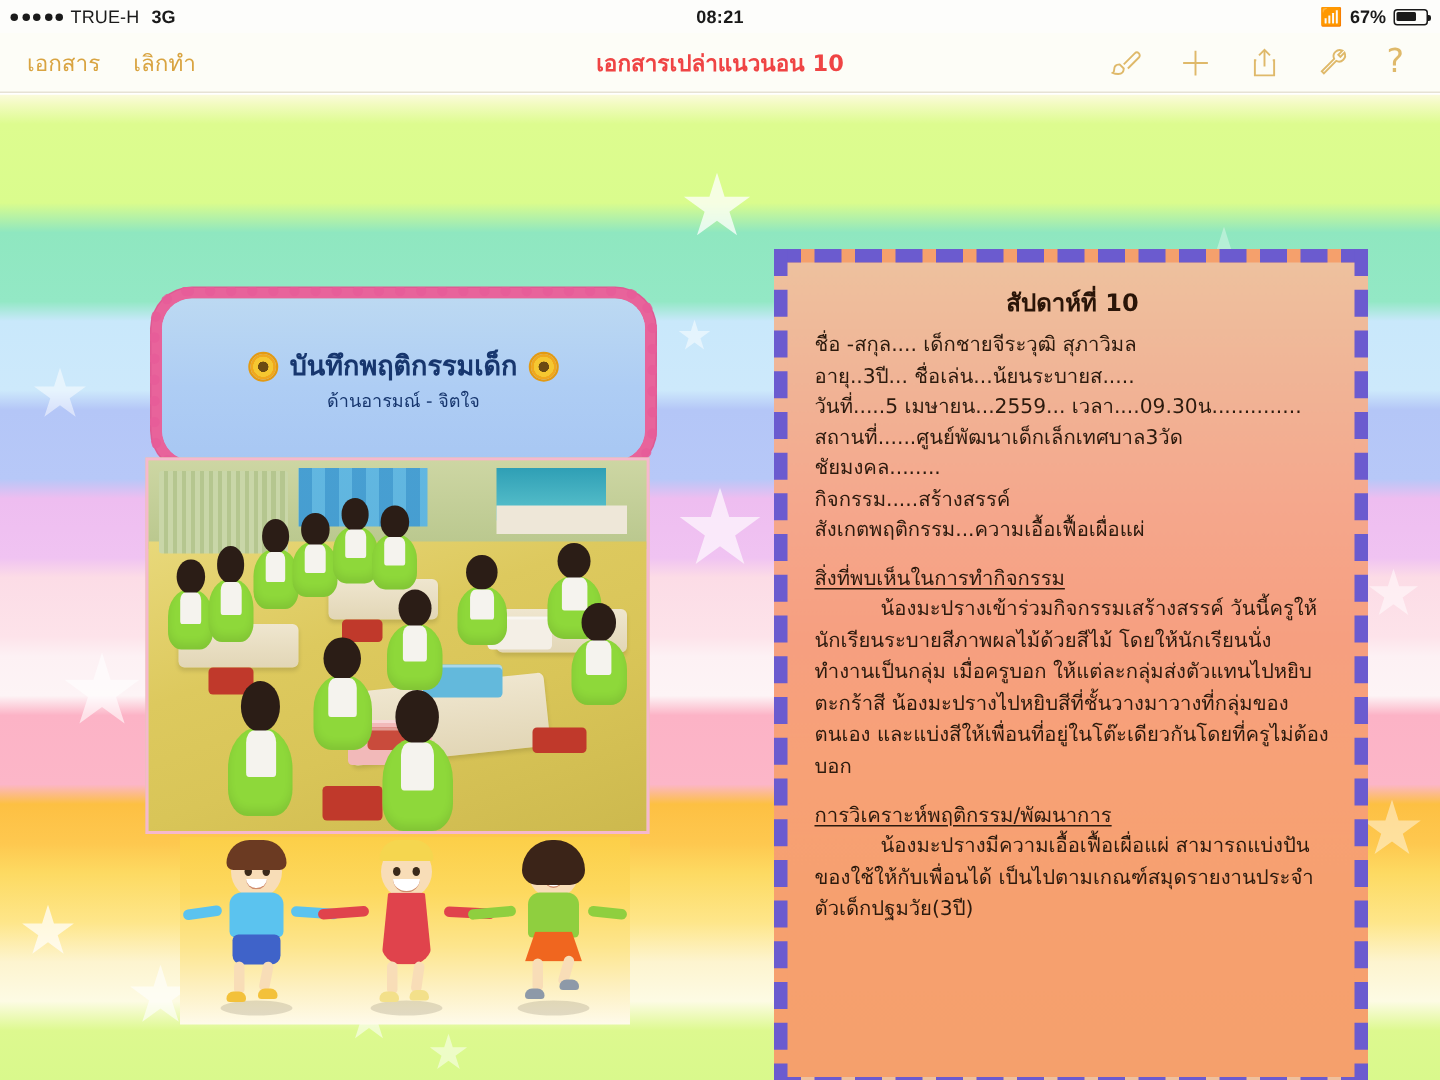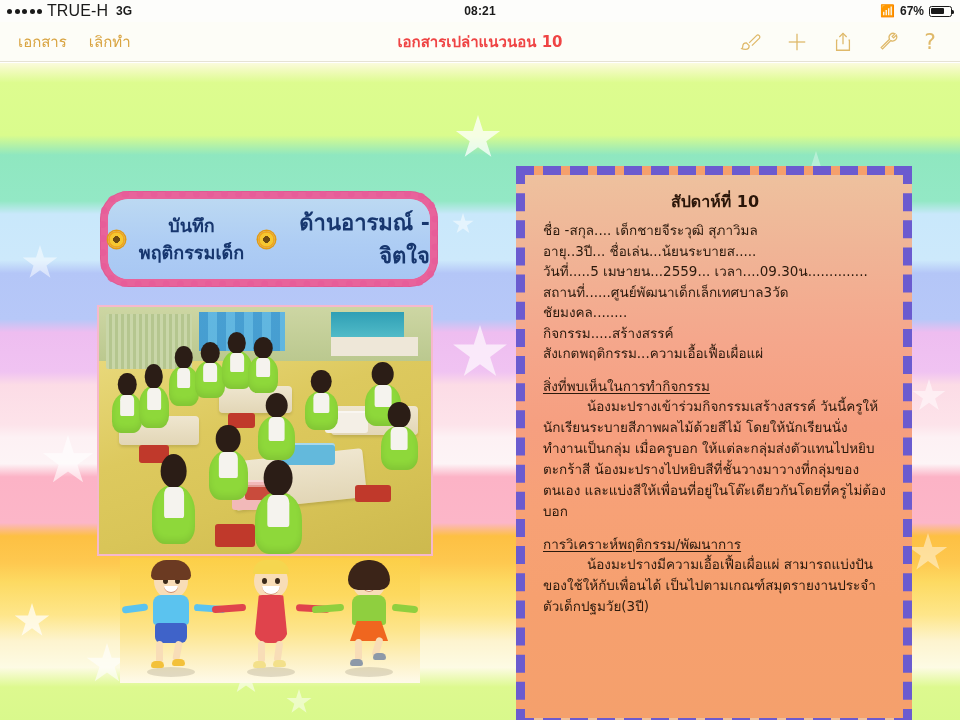--- a/index.html
+++ b/index.html
@@ -15,21 +15,21 @@
   .statusbar {
     position:absolute; top:0; left:0; width:960px; height:22px;
     background:#fdfdfb;
     display:flex; align-items:center;
     font-size:12px; color:#1a1a1a;
     font-family:"Liberation Sans", sans-serif;
   }
   .sb-left { display:flex; align-items:center; gap:5px; padding-left:7px; }
   .dots { display:flex; gap:2.5px; align-items:center; }
   .dots i { width:5px; height:5px; border-radius:50%; background:#1a1a1a; display:block; }
-  .sb-carrier { font-size:16px; letter-spacing:.1px; }
+  .sb-carrier { font-size:12px; letter-spacing:.1px; }
   .sb-net { font-size:12px; font-weight:600; margin-left:3px; }
   .sb-center {
     position:absolute; left:0; right:0; text-align:center;
     font-size:12px; font-weight:700; letter-spacing:.2px;
   }
   .sb-right {
     margin-left:auto; display:flex; align-items:center; gap:5px; padding-right:8px;
     position:relative; z-index:3;
   }
   .bt-icon { font-size:12px; line-height:1; }
@@ -110,43 +110,43 @@
   .star {
     position:absolute;
     background:#ffffff;
     opacity:.75;
     clip-path:polygon(50% 0%, 61% 35%, 98% 35%, 68% 57%, 79% 91%, 50% 70%, 21% 91%, 32% 57%, 2% 35%, 39% 35%);
     filter:blur(.6px);
   }
 
   
   .title-card {
-    position:absolute; left:108px; top:136px; width:322px; height:80px;
+    position:absolute; left:108px; top:136px; width:322px; height:108px;
     background:linear-gradient(to bottom,#bcd9f2 0%, #aecdf4 55%, #a8c7f3 100%);
     border-radius:20px;
-    display:flex; flex-direction:row; align-items:center; justify-content:center;
+    display:flex; flex-direction:column; align-items:center; justify-content:center;
     box-shadow:0 0 0 7px #e8639b, 0 0 0 8px #de5a92;
     text-align:center;
   }
   .title-card::before {
     content:"";
     position:absolute; inset:-8px;
     border-radius:26px;
     border:7px dotted #e75d99;
     opacity:.85;
     pointer-events:none;
   }
   .tc-row {
     display:flex; align-items:center; justify-content:center; gap:9px;
     font-size:18px; font-weight:700; color:#17366e;
     font-family:"DejaVu Sans", sans-serif;
     line-height:1.5;
   }
   .tc-line2 {
-    font-size:22px; font-weight:700; color:#17366e; line-height:1.5;text-align:right;
+    font-size:12px; font-weight:400; color:#17366e; line-height:1.5;text-align:right;
   }
   .sunflower {
     width:17px; height:17px; border-radius:50%;
     background:radial-gradient(circle at 50% 50%, #6b4a12 0 28%, #f5c731 30% 55%, #f0a81e 57% 100%);
     box-shadow:0 0 0 1.5px #e39a12;
     flex:0 0 auto;
   }
 
   
   .photo {

